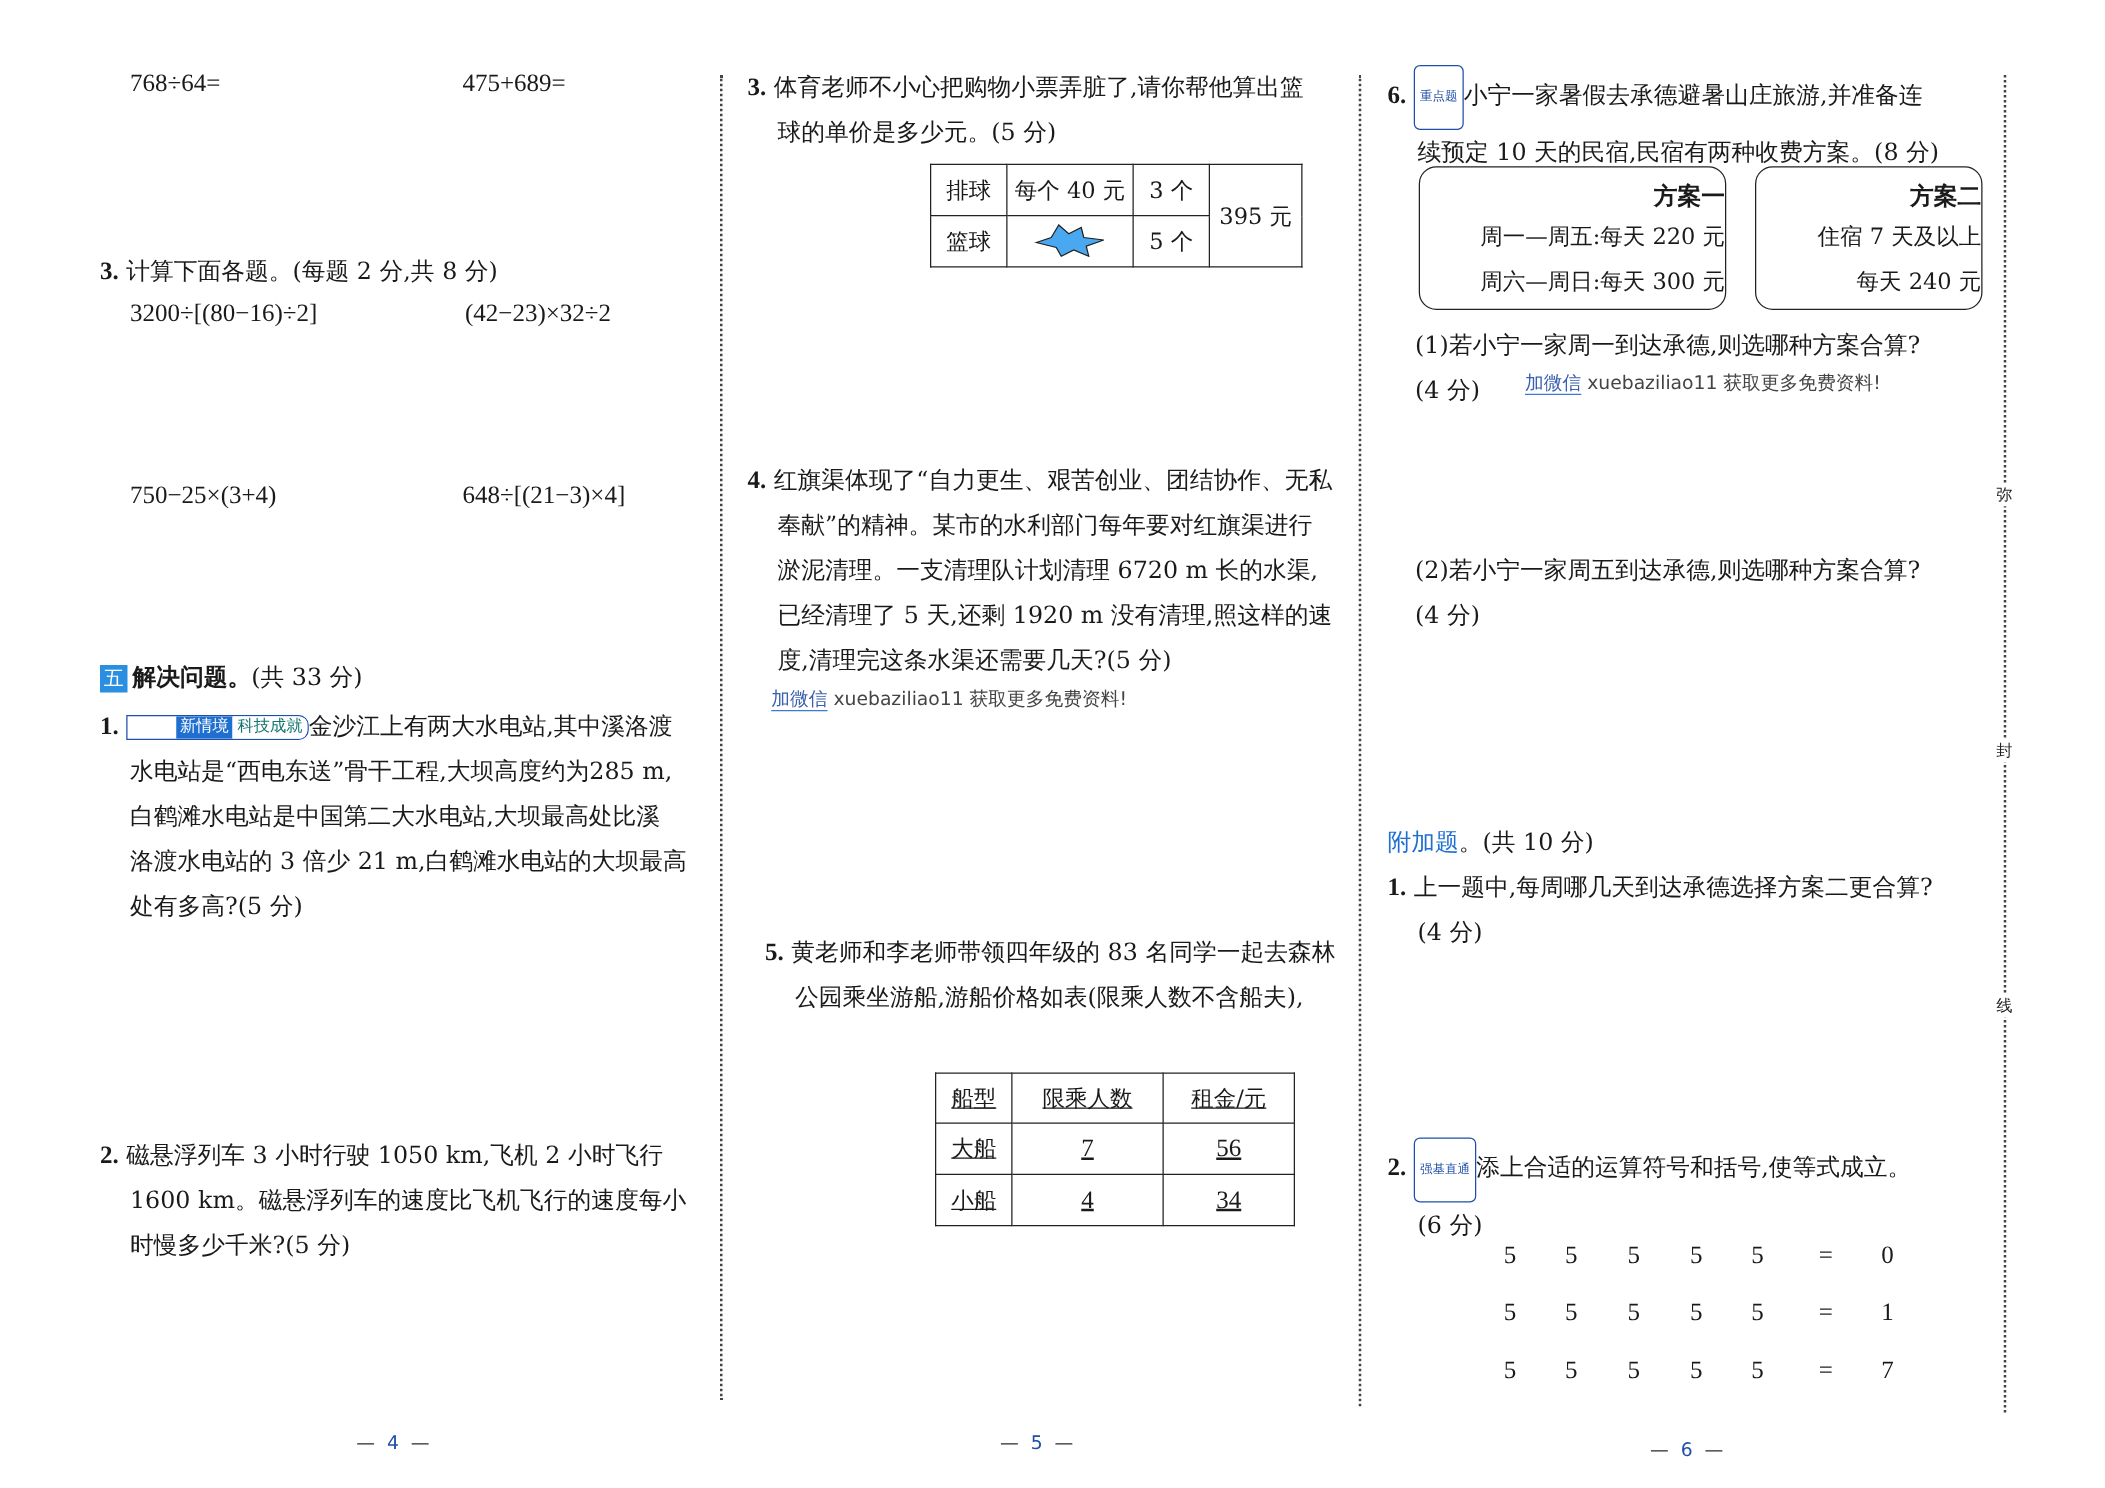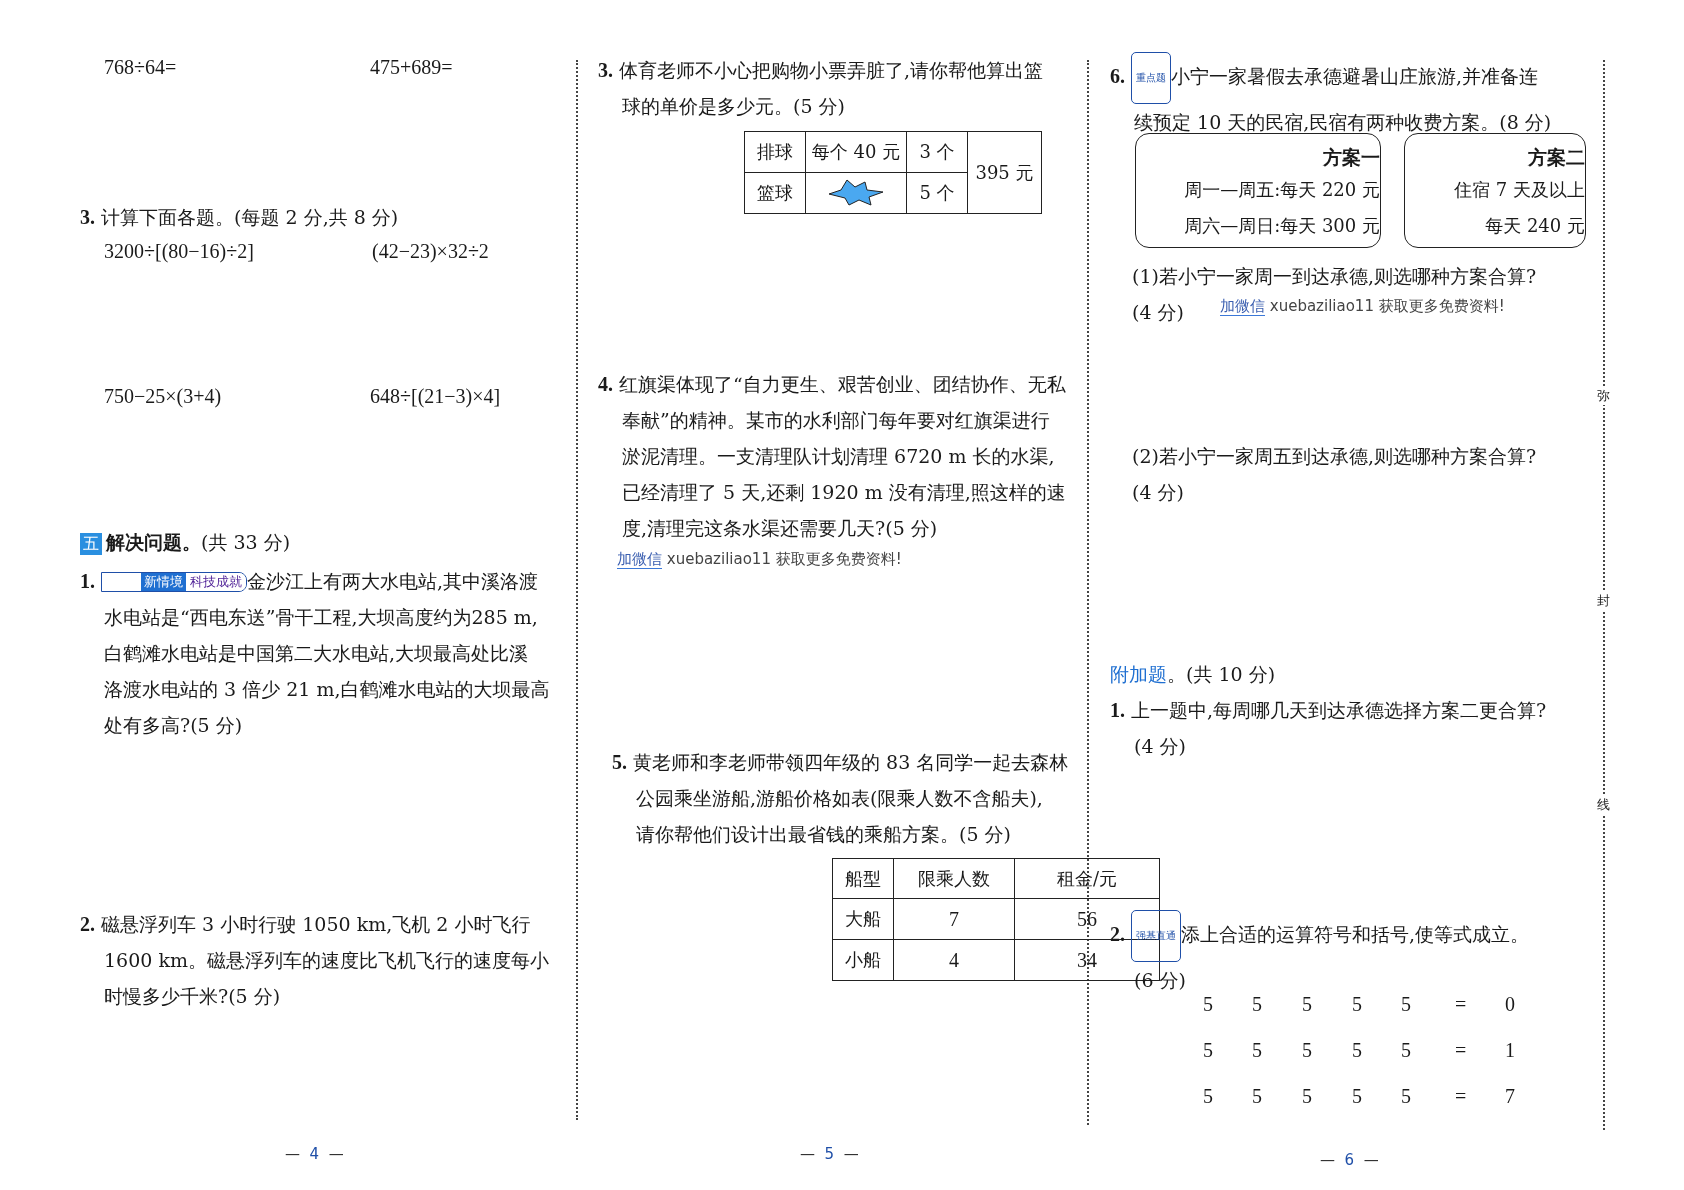--- a/index.html
+++ b/index.html
@@ -8,21 +8,21 @@
   .abs { position:absolute; }
   .t { font-size:19px; line-height:36px; white-space:nowrap; }
   .num { font-family:"Liberation Serif", serif; font-size:20px; }
   .qn { font-weight:bold; font-family:"Liberation Serif", serif; font-size:20px; }
   .bold { font-weight:bold; }
   .divider { position:absolute; width:0; border-left:2px dotted #444; }
   .tag-outline { display:inline-block; border:1.5px solid #1f4fa8; color:#1f4fa8; font-family:"DejaVu Sans", sans-serif;
               font-size:10px; line-height:18px; padding:16px 4px; border-radius:5px; vertical-align:2px;text-align:right; }
   .tag-pair { display:inline-flex; border:1.5px solid #1f4fa8; border-radius:0 8px 8px 0; overflow:hidden; vertical-align:2px; }
   .tag-pair .a { background:#1f6fd1; color:#fff; font-family:"DejaVu Sans", sans-serif; font-size:13px; line-height:18px; padding:0 3px;margin-left:39px; }
-  .tag-pair .b { background:#fff; color:#4c1d95; font-family:Liberation Serif, serif; font-size:13px; line-height:18px; padding:0 4px; }
+  .tag-pair .b { background:#fff; color:#0f766e; font-family:Liberation Mono, monospace; font-size:13px; line-height:18px; padding:0 4px; }
   .sec-icon { display:inline-block; background:#2a8fe0; color:#fff; font-size:16px; line-height:22px; width:22px; text-align:center; margin-right:4px; font-family:"DejaVu Sans", sans-serif; }
   table.grid { border-collapse:collapse; font-size:18px; }
   table.grid td { border:1.5px solid #222; text-align:center; }
   .plan { position:absolute; border:1.5px solid #222; border-radius:14px; text-align:right; font-size:18px; }
   .plan .ttl { font-weight:bold; font-size:19px; margin-top:8px; line-height:30px; font-family:"DejaVu Sans", sans-serif; }
   .plan .ln { line-height:36px; }
   .watermark { font-family:"DejaVu Sans", sans-serif; font-size:15px; color:#444; white-space:nowrap; }
   .watermark .lnk { color:#3b5fb0; border-bottom:1.5px solid #3b78d8; }
   .pageno { font-family:"DejaVu Sans", sans-serif; font-size:15px; color:#1f4fa8; white-space:nowrap; }
   .pageno .dash { color:#333; }
@@ -111,24 +111,23 @@
     <div style="padding-left:24px;">度,清理完这条水渠还需要几天?(5 分)</div>
   </div>
 
   <div class="abs watermark" style="left:617px; top:550px;">
     <span class="lnk">加微信</span><span> xuebaziliao11 获取更多免费资料!</span>
   </div>
 
   <div class="abs t" style="left:612px; top:744px;">
     <div><span class="qn">5.</span> <span>黄老师和李老师带领四年级的 83 名同学一起去森林</span></div>
     <div style="padding-left:24px;">公园乘坐游船,游船价格如表(限乘人数不含船夫),</div>
-    <div style="padding-left:24px;">请你帮他们设计出最省钱的乘船方案。(5 分)</div>
-  </div>
-
-  <table class="grid abs" style="left:832px; top:858px; width:328px; height:122px;">
+  </div>
+
+  <table class="grid abs" style="left:748px; top:858px; width:288px; height:122px;text-decoration:underline;">
     <tbody>
         <tr style="height:40px;">
       <td style="width:58px;">船型</td>
       <td style="width:118px;">限乘人数</td>
       <td>租金/元</td>
     </tr>
     <tr style="height:41px;">
       <td>大船</td>
       <td class="num">7</td>
       <td class="num">56</td>

